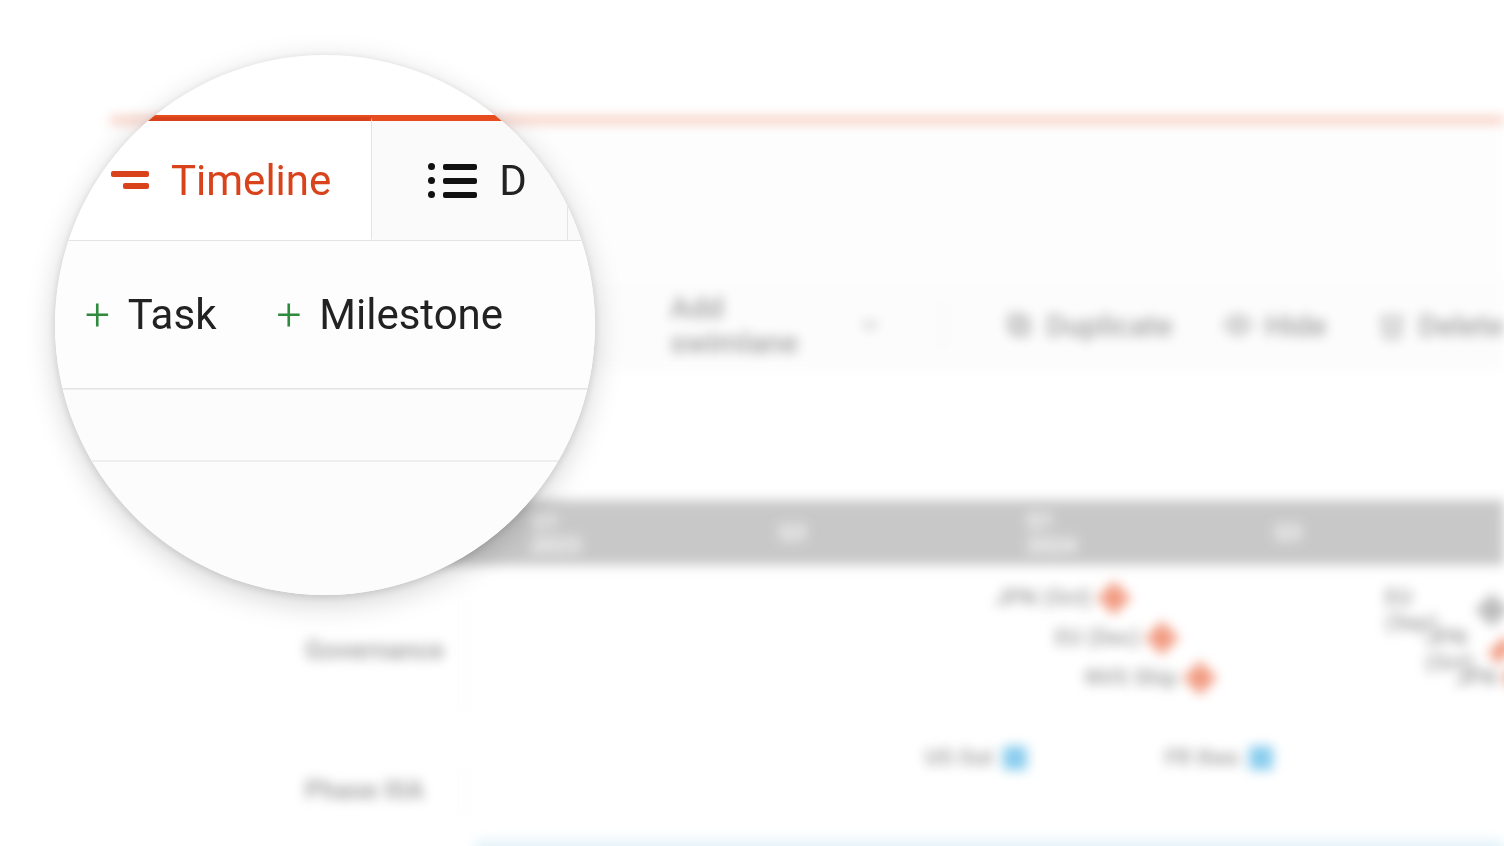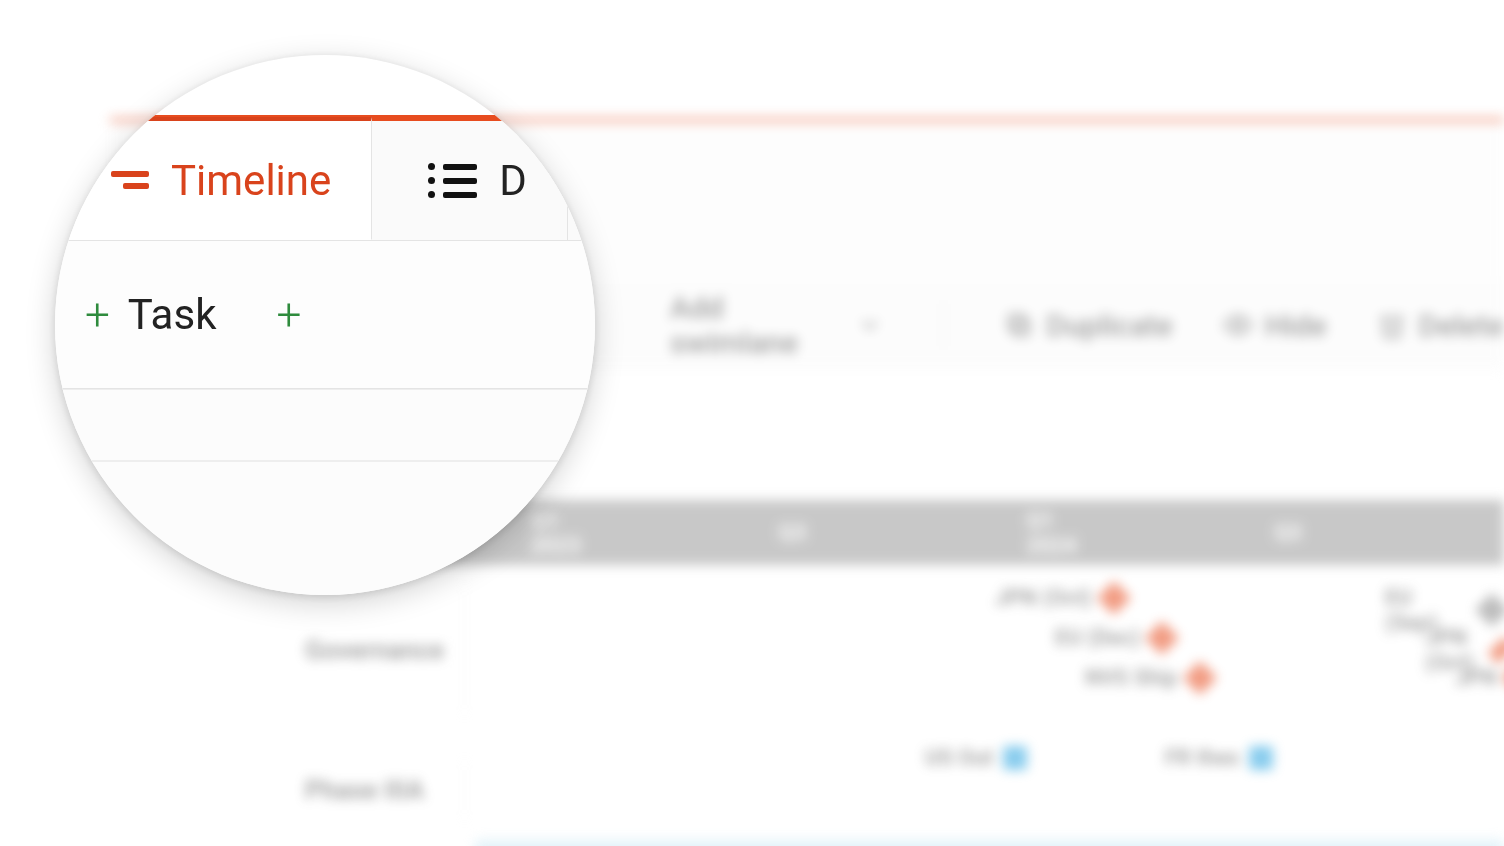--- a/index.html
+++ b/index.html
@@ -238,19 +238,20 @@
     </div>
   </div>
 
   <div class="actions">
     <div class="action">
       <span class="plus">+</span>
       <span>Task</span>
     </div>
     <div class="action">
       <span class="plus">+</span>
+      <span>Milestone</span>
     </div>
   </div>
 
   <div class="below">
     <div class="band"></div>
   </div>
 </div>
 
 </body></html>

